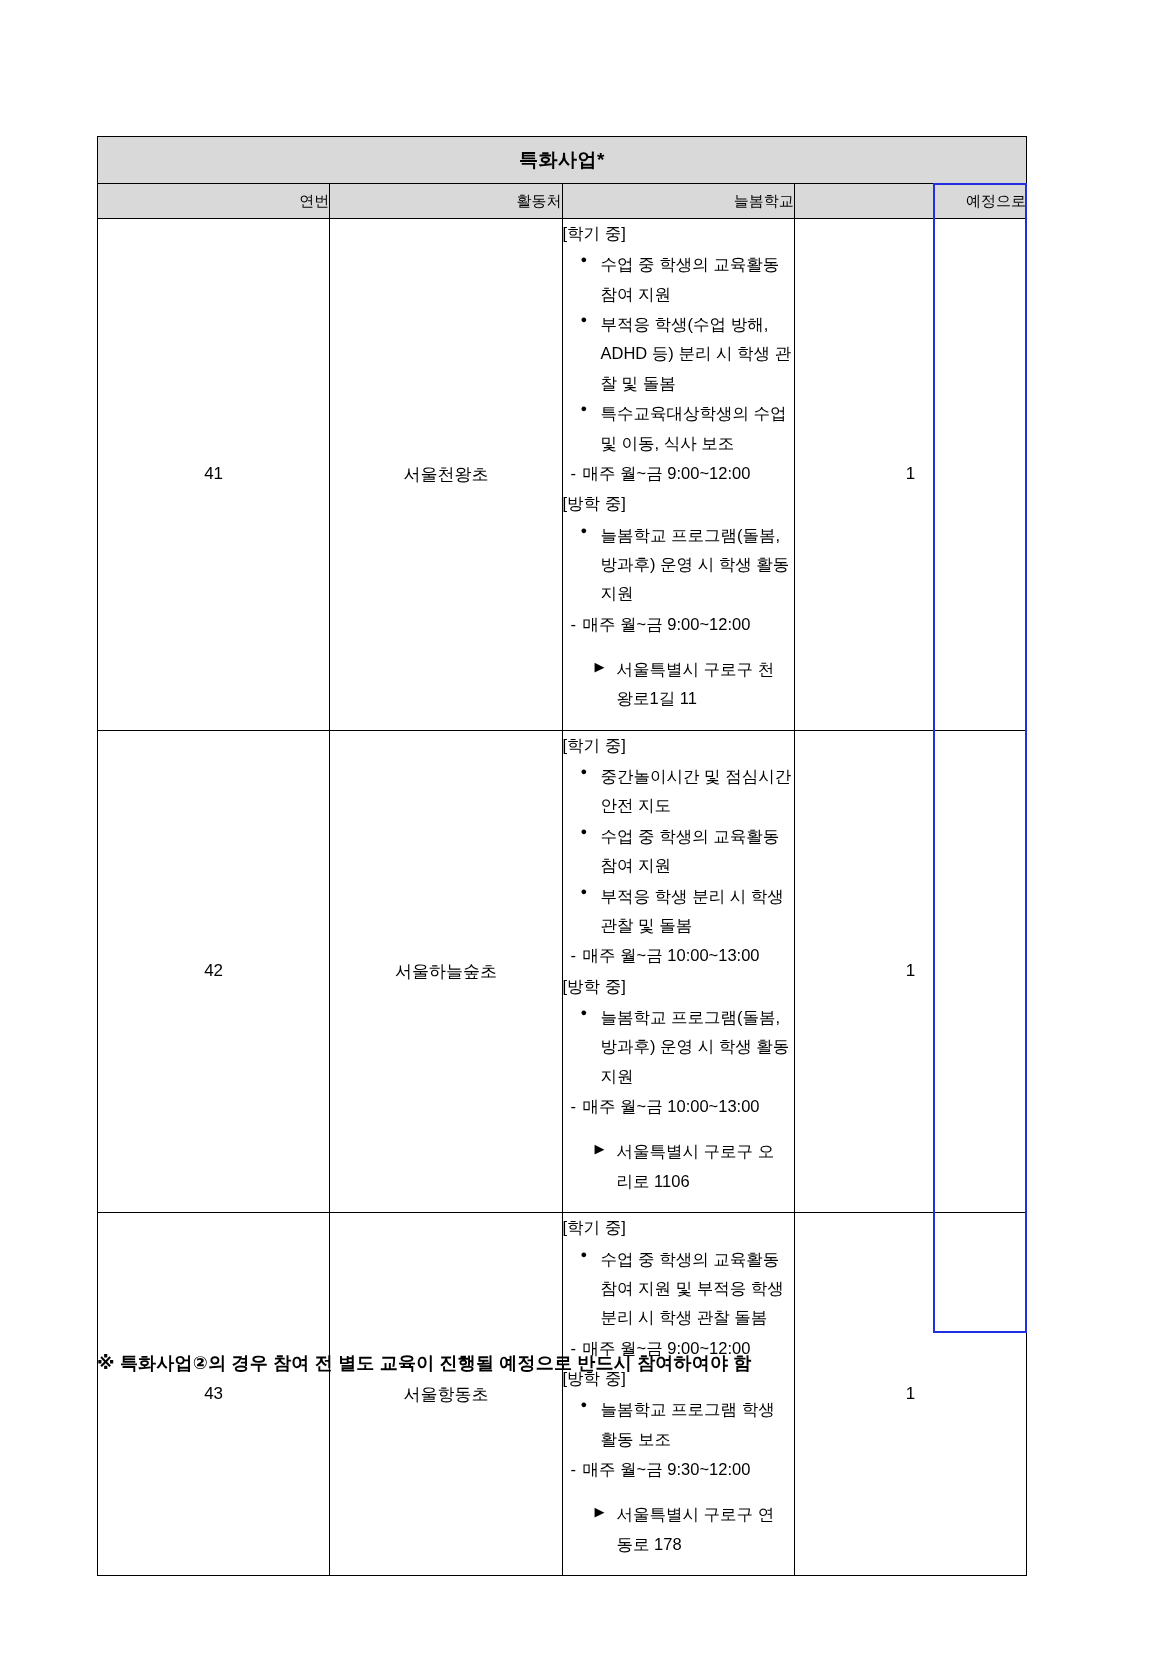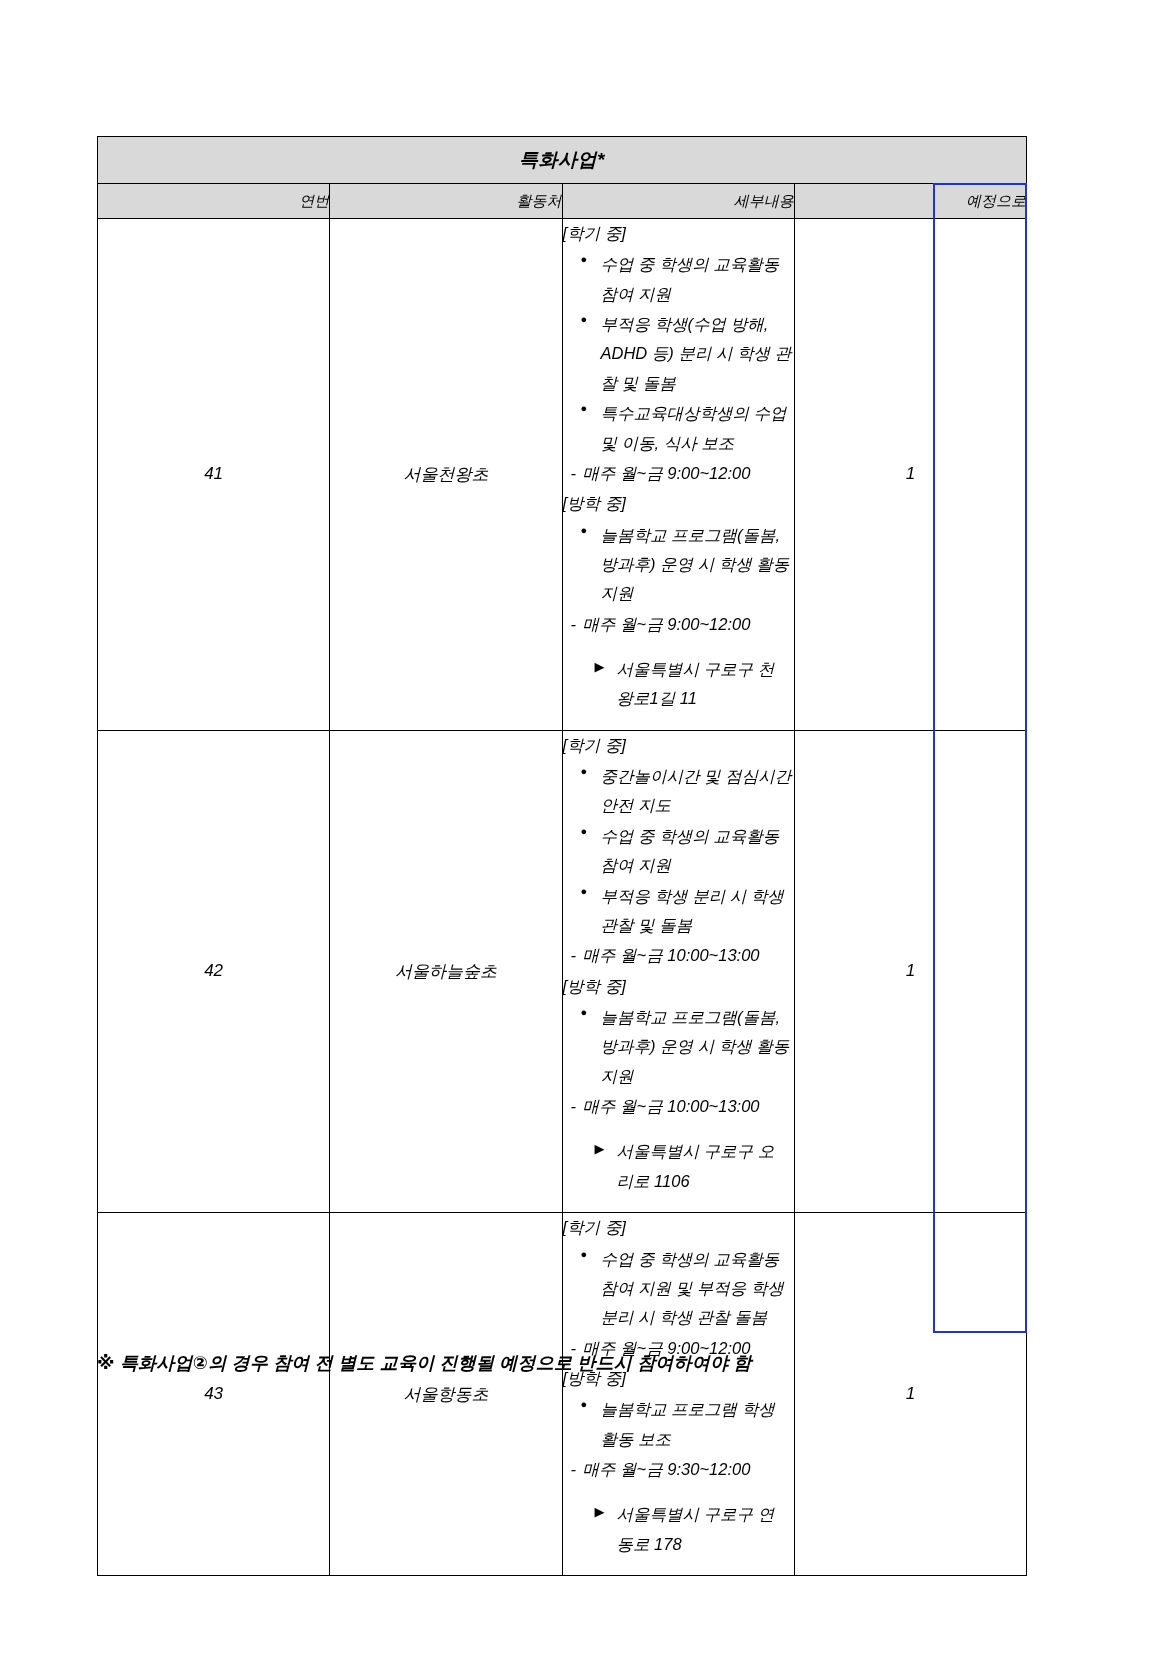--- a/index.html
+++ b/index.html
@@ -14,21 +14,20 @@
     color: #000000;
     position: relative;
   }
   .page {
     position: absolute;
     left: 0;
     top: 0;
     width: 936px;
     height: 1654px;
     box-sizing: border-box;
-    font-style: italic;
   }
   .doc-table {
     position: absolute;
     left: 97px;
     top: 136px;
     width: 930px;
     border-collapse: collapse;
     table-layout: fixed;
   }
   .doc-table td, .doc-table th {
@@ -140,21 +139,21 @@
 <div class="page">
 
   <table class="doc-table">
     <tbody>
       <tr>
         <td class="title-cell" colspan="4">특화사업*</td>
       </tr>
       <tr>
         <td class="head-cell col-no">연번</td>
         <td class="head-cell col-place">활동처</td>
-        <td class="head-cell col-detail">세부내용</td>
+        <td class="head-cell col-detail">늘봄학교</td>
         <td class="head-cell col-count">예정으로</td>
       </tr>
 
       <tr>
         <td class="cell-no">41</td>
         <td class="cell-place">서울천왕초</td>
         <td class="cell-detail">
           <div class="bracket-line">[학기 중]</div>
           <ul class="bullets">
             <li>수업 중 학생의 교육활동 참여 지원</li>

